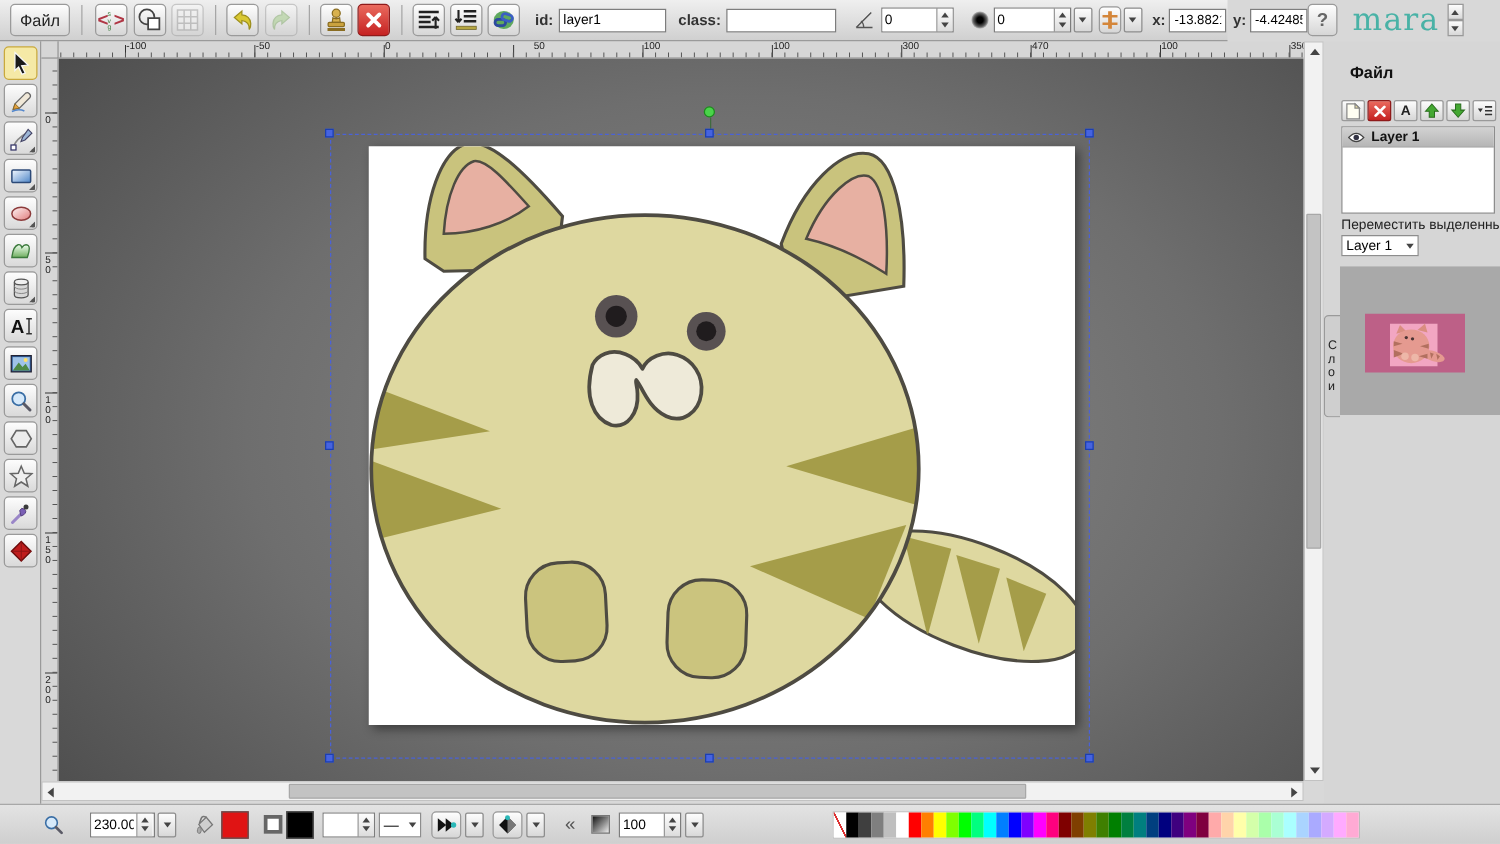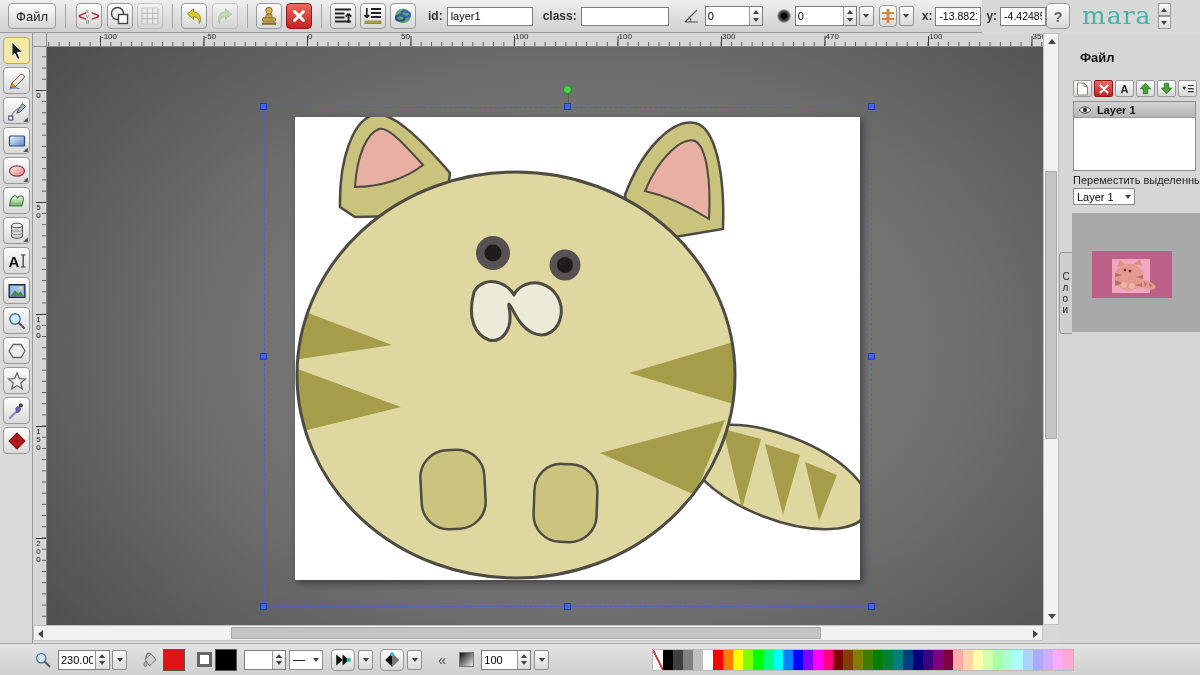--- a/index.html
+++ b/index.html
@@ -280,21 +280,21 @@
 </div>
 
 <div class="abs" id="ruler-corner"></div>
 <div class="abs" id="hruler">
   <div class="major"></div>
   <div class="minor"></div>
   <div>
       <span class="hlab" style="left: 54px;">-100</span>
       <span class="hlab" style="left: 157.5px;">-50</span>
       <span class="hlab" style="left: 261px;">0</span>
-      <span class="hlab" style="left: 354px;">50</span>
+      <span class="hlab" style="left: 380px;">50</span>
       <span class="hlab" style="left: 468px;">100</span>
       <span class="hlab" style="left: 571.5px;">100</span>
       <span class="hlab" style="left: 675px;">300</span>
       <span class="hlab" style="left: 778.5px;">470</span>
       <span class="hlab" style="left: 882px;">100</span>
       <span class="hlab" style="left: 985.5px;">350</span>
     </div>
 </div>
 <div class="abs" id="vruler">
   <div class="major"></div>
@@ -556,21 +556,21 @@
       <circle cx="60" cy="73" r="3" fill="#edb7a8"></circle>
     </svg>
   </div>
 </div>
 
 <div id="bottombar">
   <svg width="18" height="18" viewBox="0 0 20 20" style="margin-left:34px;flex:none">
     <circle cx="8" cy="8" r="5.2" fill="#d6e9fa" stroke="#3a6ea5" stroke-width="1.4"></circle>
     <line x1="12" y1="12" x2="17" y2="17" stroke="#5a5a66" stroke-width="2.4" stroke-linecap="round"></line>
   </svg>
-  <div class="spinbox" style="width:52px;margin-left:6px">
+  <div class="spinbox" style="width:52px;margin-left:20px">
     <input style="width: 36px; overflow: hidden;" value="230.00">
     <div class="spincol">
       <div class="tri-up"></div>
       <div class="tri-down"></div>
     </div>
   </div>
   <div class="ddbtn" style="margin-left:2px">
     <div class="tri-down"></div>
   </div>
 

